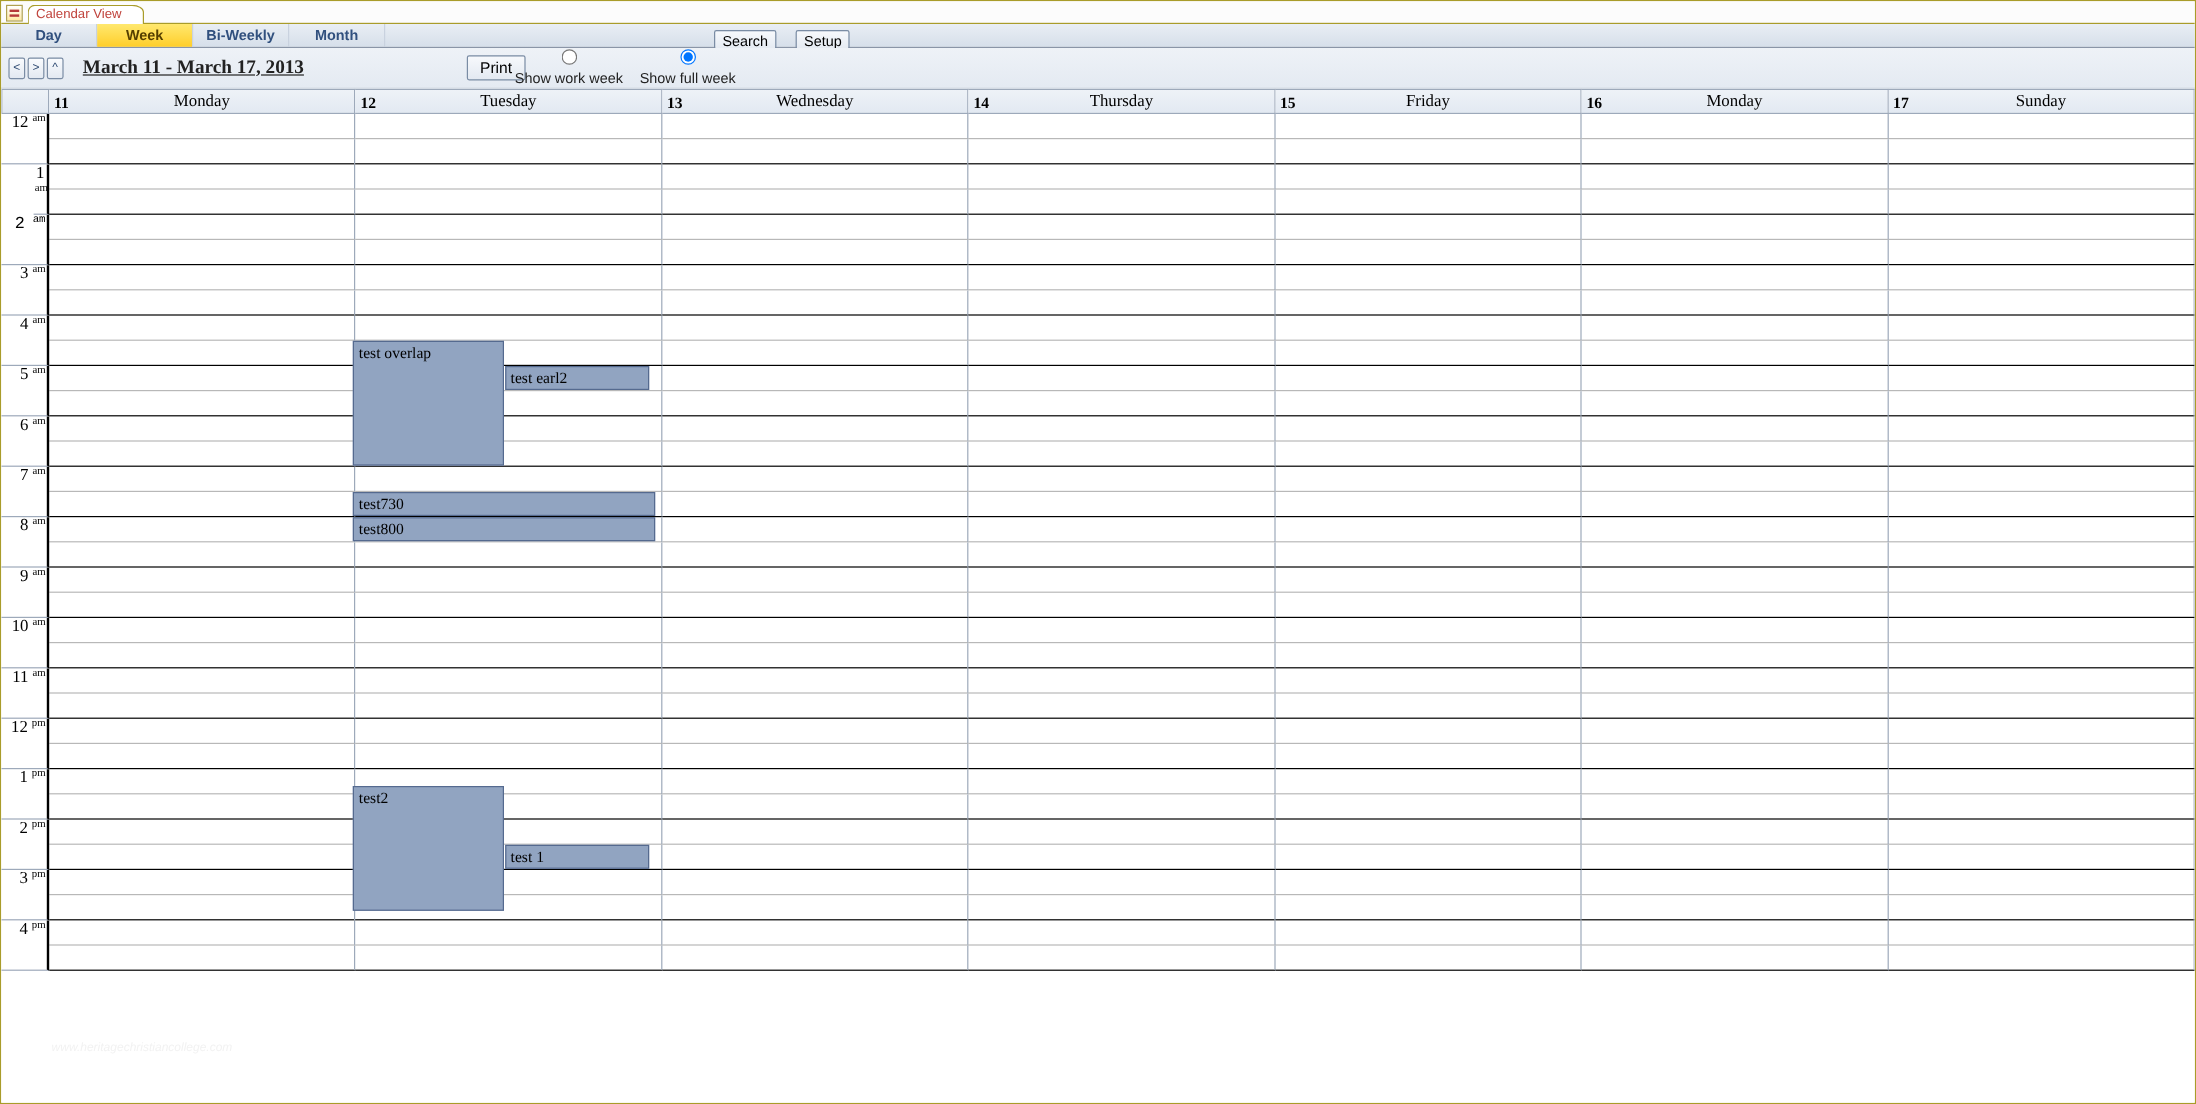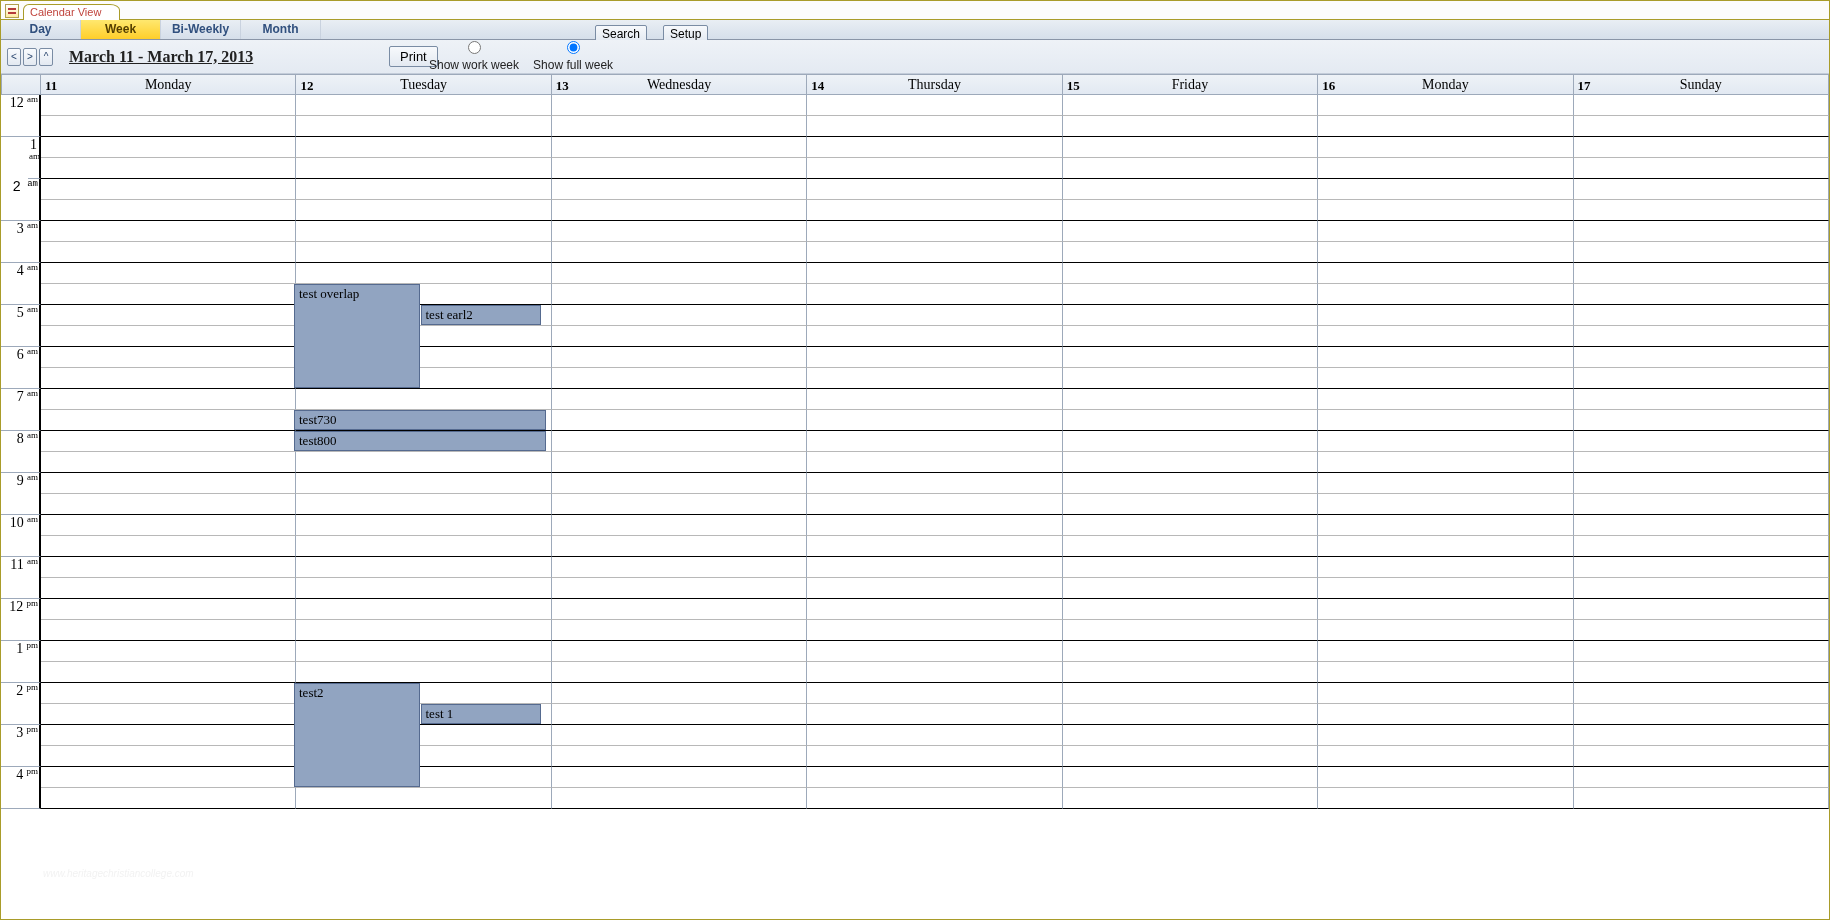--- a/index.html
+++ b/index.html
@@ -487,18 +487,18 @@
         <div class="slot"></div>
         <div class="slot"></div>
         <div class="slot"></div>
         <div class="slot"></div>
       </div>
     <div class="events-layer" id="evlayer">
         <div class="event" style="left: 253px; top: 189px; width: 125.5px; height: 104px;">test overlap</div>
         <div class="event" style="left: 379.5px; top: 210px; width: 120.44px; height: 20px;">test earl2</div>
         <div class="event" style="left: 253px; top: 315px; width: 252px; height: 20px;">test730</div>
         <div class="event" style="left: 253px; top: 336px; width: 252px; height: 20px;">test800</div>
-        <div class="event" style="left: 253px; top: 588px; width: 125.5px; height: 104px;">test2</div>
+        <div class="event" style="left: 253px; top: 560px; width: 125.5px; height: 104px;">test2</div>
         <div class="event" style="left: 379.5px; top: 609px; width: 120.44px; height: 20px;">test 1</div>
       </div>
     <div class="watermark">www.heritagechristiancollege.com</div>
   </div>
 </div>
 
 </body></html>

